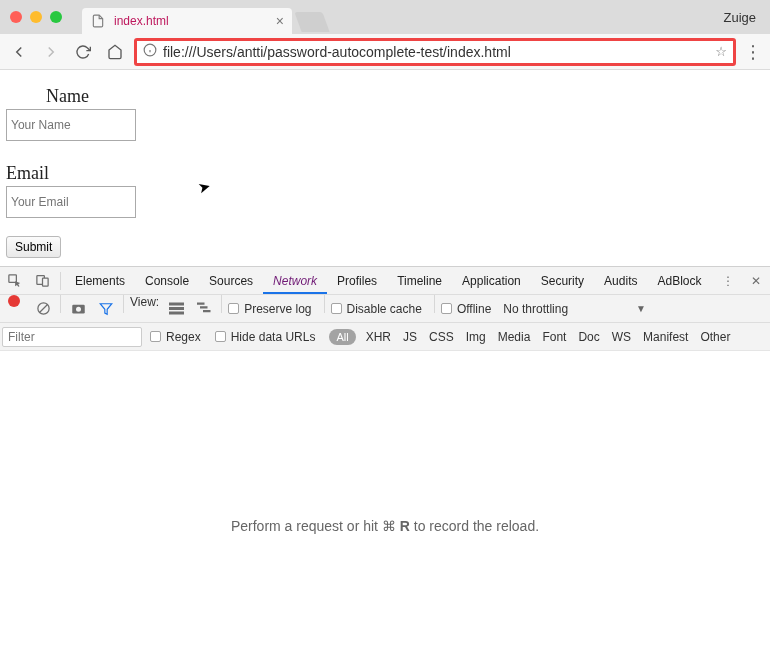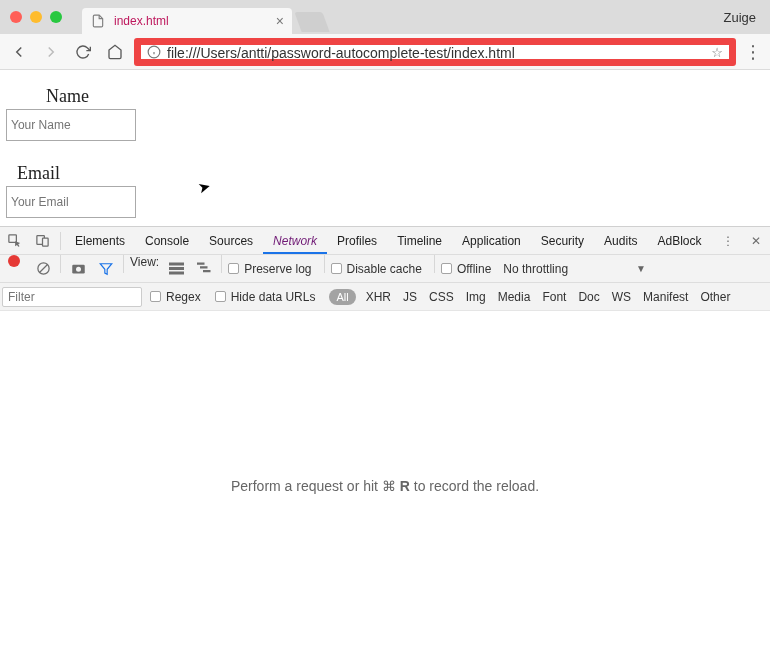--- a/index.html
+++ b/index.html
@@ -19,32 +19,32 @@
   .tab .favicon svg { stroke: #7f7f7f; }
   .tab .label { flex: 1; font-size: 12px; color: #be185d; }
   .tab .close { color: #777; font-size: 14px; margin-left: 6px; }
   .newtab { width: 28px; height: 20px; margin-left: 6px; border-top-left-radius: 3px; border-top-right-radius: 3px; background: #cfcfcf; transform: skewX(20deg); align-self: flex-end; margin-bottom: 2px; }
   .profile { margin-left: auto; margin-right: 14px; font-size: 13px; color: #333; }
 
   
   .toolbar { height: 36px; background: #f7f7f7; border-bottom: 1px solid #dcdcdc; display: flex; align-items: center; padding: 0 6px; gap: 6px; }
   .tb-btn { width: 26px; height: 26px; display: flex; align-items: center; justify-content: center; color: #5a5a5a; }
   .tb-btn.disabled { color: #bcbcbc; }
-  .urlbar { flex: 1; height: 28px; background: #fff; border: 7px solid #ef4444; border-radius: 3px; display: flex; align-items: flex-start; padding: 0 6px; gap: 6px; }
+  .urlbar { flex: 1; height: 28px; background: #fff; border: 3px solid #ef4444; border-radius: 3px; display: flex; align-items: center; padding: 0 6px; gap: 6px; }
   .urlbar .info { color: #777; }
   .urlbar .url { flex: 1; font-size: 14px; color: #333; white-space: nowrap; overflow: hidden; }
   .urlbar .star { color: #777; }
   .kebab { width: 22px; display: flex; align-items: center; justify-content: center; color: #5a5a5a; font-size: 18px; }
 
   
   .page { padding: 16px 6px 8px 6px; font-family: "Times New Roman", serif; font-size: 18px; }
   .field-label { margin: 6px 0 2px 0; }
   .field-label.first { margin-top: 0; margin-left: 40px; }
   .page input[type=text] { width: 130px; height: 20px; border: 1px solid #aaa; background: #fff; font-size: 12px; color: #777; padding: 15px 4px; font-family: Arial, sans-serif; }
-  .page .row2 { margin-top: 22px; margin-left: 11px; }
+  .page .row2 { margin-top: 22px; }
   .submit-btn { margin-top: 18px; font-family: Arial, sans-serif; font-size: 12px; padding: 3px 8px; border: 1px solid #b9b9b9; background: linear-gradient(#fbfbfb,#e9e9e9); border-radius: 3px; }
 
   
   .dt { border-top: 1px solid #d0d0d0; font-family: "Helvetica Neue", Arial, sans-serif; }
   .dt-tabs { height: 28px; display: flex; align-items: center; border-bottom: 1px solid #ddd; background: #f3f3f3; font-size: 12px; color: #222; }
   .dt-icon { width: 28px; display: flex; align-items: center; justify-content: center; color: #6e6e6e; }
   .dt-sep { width: 1px; height: 18px; background: #d7d7d7; margin: 0 4px; }
   .dt-tabs .dt-tab { padding: 0 10px; height: 100%; display: flex; align-items: center; cursor: default; }
   .dt-tabs .dt-tab.active { color: #701a75; box-shadow: inset 0 -2px 0 #1a73e8; font-style: italic; }
   .dt-tabs .spacer { flex: 1; }
@@ -130,20 +130,21 @@
     <span class="star">☆</span>
   </div>
   <div class="kebab">⋮</div>
 </div>
 
 <div class="page">
   <div class="field-label first">Name</div>
   <input type="text" placeholder="Your Name" style="">
   <div class="field-label row2">Email</div>
   <input type="text" placeholder="Your Email" style="">
+  <div><button class="submit-btn">Submit</button></div>
 </div>
 
 <div class="cursor">➤</div>
 
 <div class="dt">
 
   <div class="dt-tabs">
     <div class="dt-icon">
       <svg width="15" height="15" viewBox="0 0 24 24" fill="none" stroke="#6e6e6e" stroke-width="2">
           <rect x="3" y="3" width="12" height="12" rx="1"></rect>

